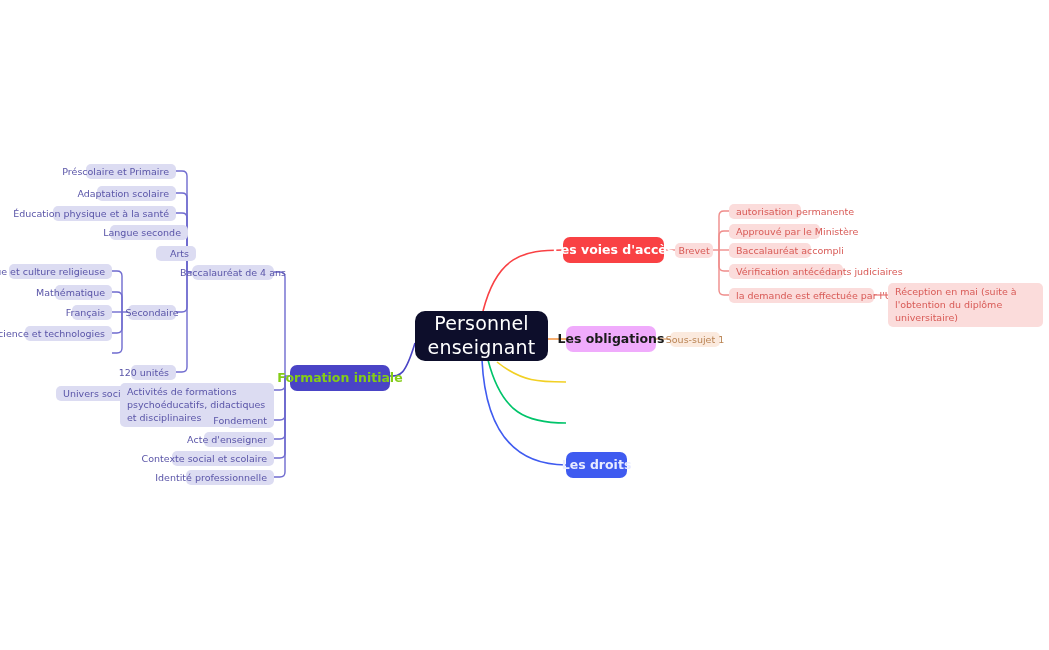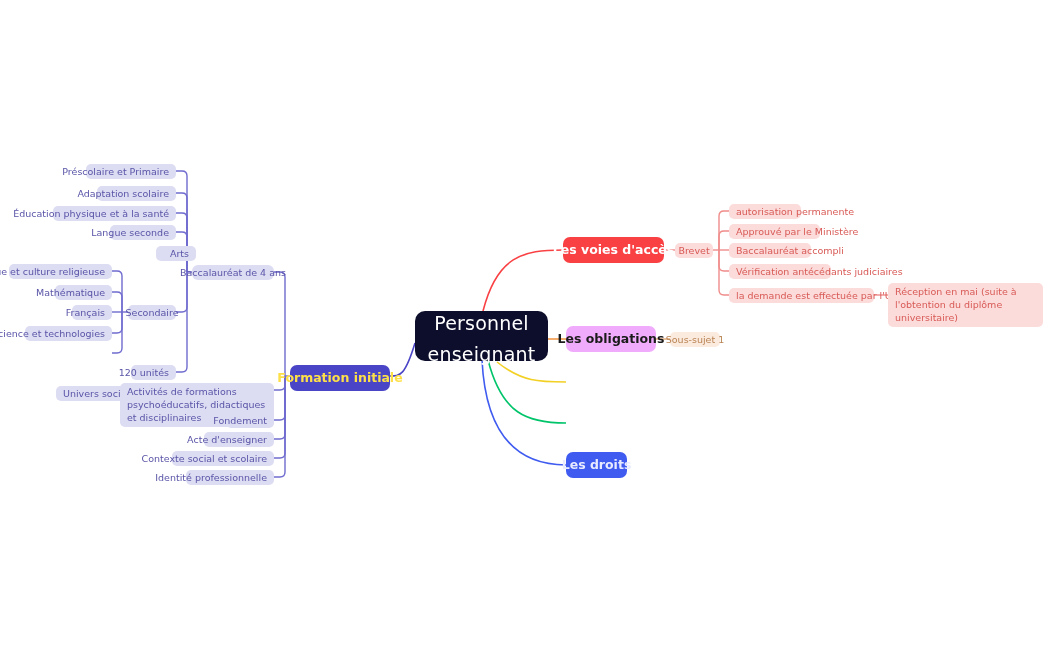--- a/index.html
+++ b/index.html
@@ -27,36 +27,36 @@
   .central{
     background:#0d0e2b;
     color:#ffffff;
     border-radius:10px;
     font-size:19px;
     letter-spacing:.2px;
     text-align:center;
     flex-direction:column;
     padding:8px 14px;
   }
-  .central span{display:block;margin-top:7px;}
+  .central span{display:block;}
 
   
   .l1{
     font-size:12.5px;
     font-weight:bold;
     border-radius:7px;
     padding:0 12px;
     height:26px;
   }
   .l1.red{background:#f94144;color:#ffffff;}
   .l1.orange{background:#f0abfc;color:#1b1b1b;}
   .l1.yellow{background:#f2d024;color:#1b1b1b;}
   .l1.green{background:#00c46a;color:#103b28;}
   .l1.blue{background:#3f5bf0;color:#e8ebff;}
-  .l1.indigo{background:#4a44c6;color:#fde047;}
+  .l1.indigo{background:#4a44c6;color:#84cc16;}
 
   
   .soft{
     font-size:9.5px;
     border-radius:5px;
     padding:0 7px;
     height:15px;
   }
   .soft.redtint{background:#fbdcdb;color:#d85a56;}
   .soft.orangetint{background:#fbeade;color:#b98352;}
@@ -151,35 +151,35 @@
 
 
 
   <div class="node l1 blue" style="left:566px;top:452px;width:61px;">Les droits</div>
 
   <div class="node soft redtint" style="left:675px;top:243px;width:38px;">Brevet</div>
 
   <div class="node soft redtint left" style="left:729px;top:204px;width:72px;">autorisation permanente</div>
   <div class="node soft redtint left" style="left:729px;top:224px;width:91px;">Approuvé par le Ministère</div>
   <div class="node soft redtint left" style="left:729px;top:243px;width:82px;">Baccalauréat accompli</div>
-  <div class="node soft redtint left" style="left:729px;top:264px;width:102px;">Vérification antécédants judiciaires</div>
+  <div class="node soft redtint left" style="left:729px;top:264px;width:114px;">Vérification antécédants judiciaires</div>
   <div class="node soft redtint left" style="left:729px;top:288px;width:145px;">la demande est effectuée par l'Université</div>
 
   <div class="node soft redtint multi" style="left:888px;top:283px;width:155px;">Réception en mai (suite à l'obtention du diplôme universitaire)</div>
 
   <div class="node soft orangetint" style="left:670px;top:332px;width:50px;">Sous-sujet 1</div>
 
   <div class="node l1 indigo" style="left:290px;top:365px;width:100px;">Formation initiale</div>
 
   <div class="node soft violet" style="left:192px;top:265px;width:82px;border-radius:6px;">Baccalauréat de 4 ans</div>
 
   <div class="node soft violet right" style="left:86px;top:164px;width:90px;">Préscolaire et Primaire</div>
   <div class="node soft violet right" style="left:97px;top:186px;width:79px;">Adaptation scolaire</div>
   <div class="node soft violet right" style="left:53px;top:206px;width:123px;">Éducation physique et à la santé</div>
-  <div class="node soft violet right" style="left:110px;top:225px;width:66px;">Langue seconde</div>
+  <div class="node soft violet right" style="left:110px;top:225px;width:78px;">Langue seconde</div>
   <div class="node soft violet right" style="left:156px;top:246px;width:40px;">Arts</div>
 
   <div class="node soft violet" style="left:128px;top:305px;width:48px;">Secondaire</div>
 
   <div class="node soft violet right" style="left:9px;top:264px;width:103px;">Éthique et culture religieuse</div>
   <div class="node soft violet right" style="left:55px;top:285px;width:57px;">Mathématique</div>
   <div class="node soft violet right" style="left:72px;top:305px;width:40px;">Français</div>
   <div class="node soft violet right" style="left:25px;top:326px;width:87px;">Science et technologies</div>
   <div class="node soft violet right" style="left:56px;top:346px;width:80px;margin-top:40px;">Univers social</div>
 

